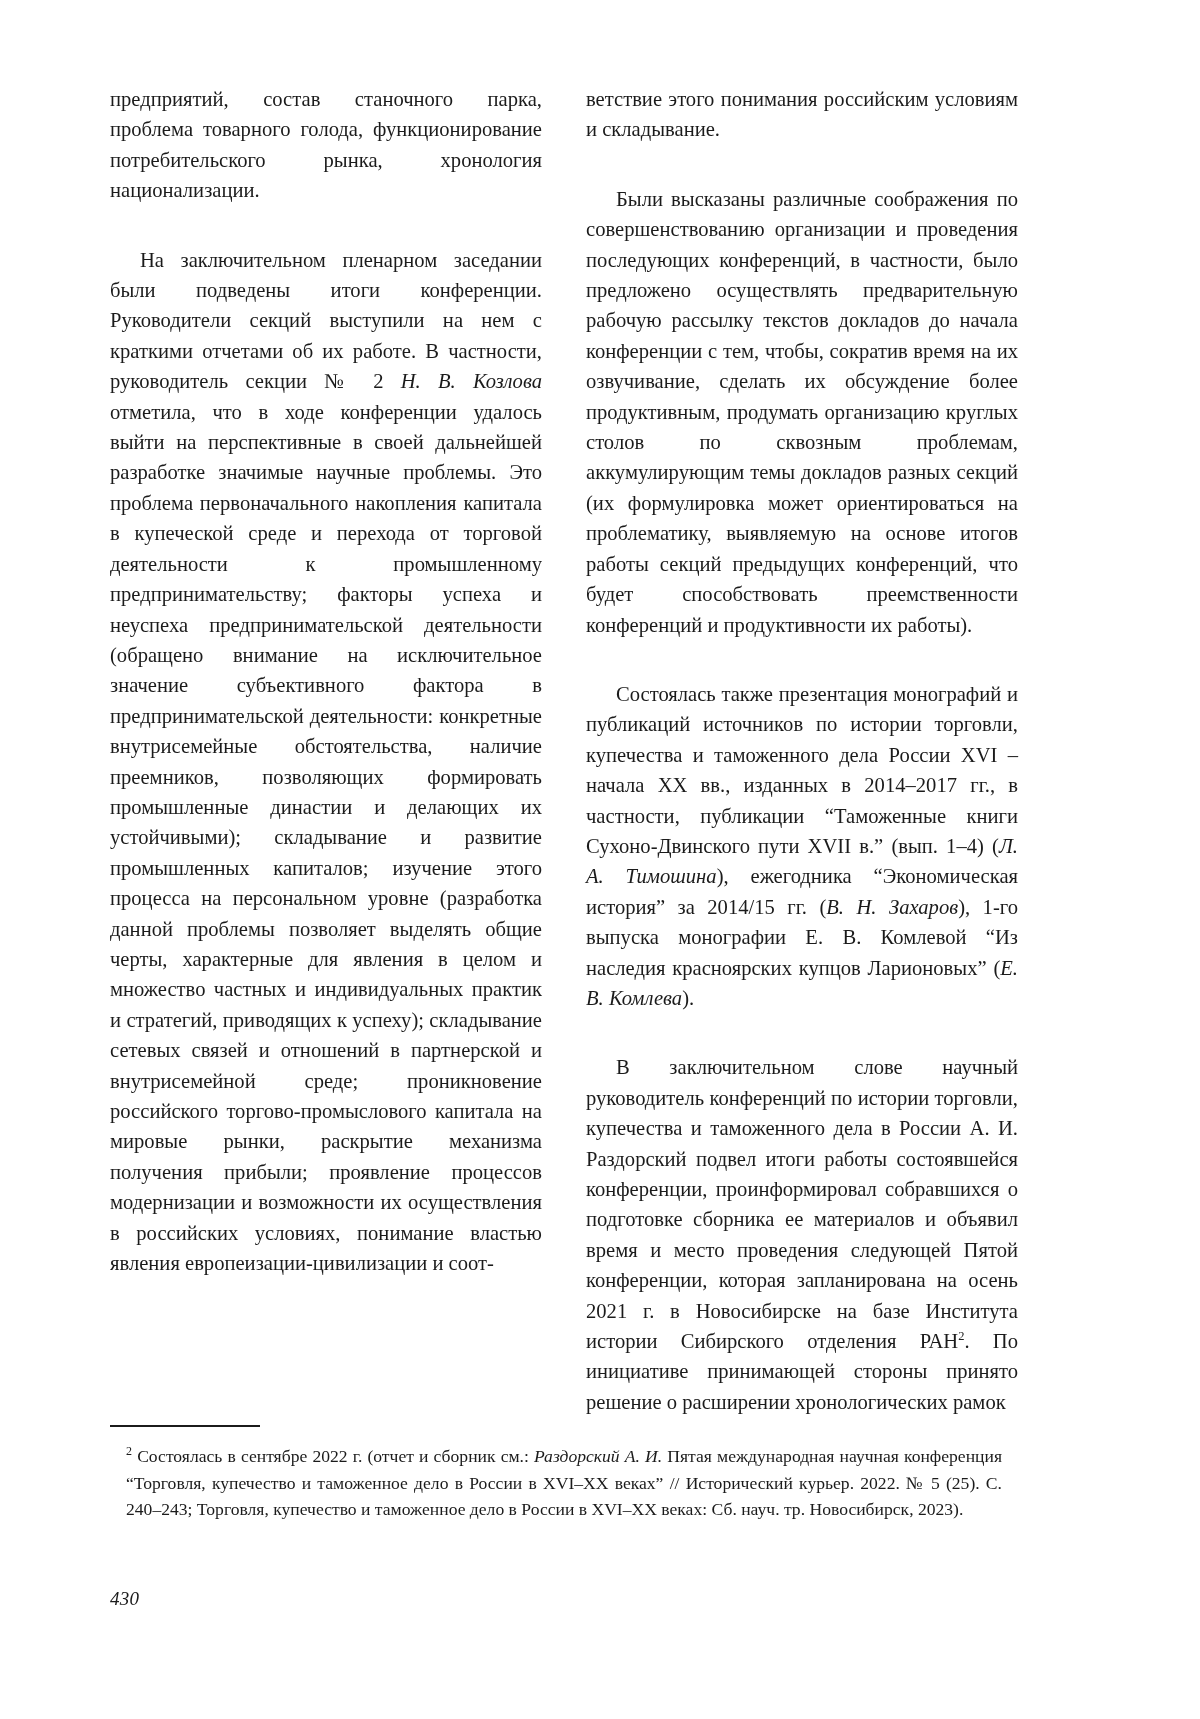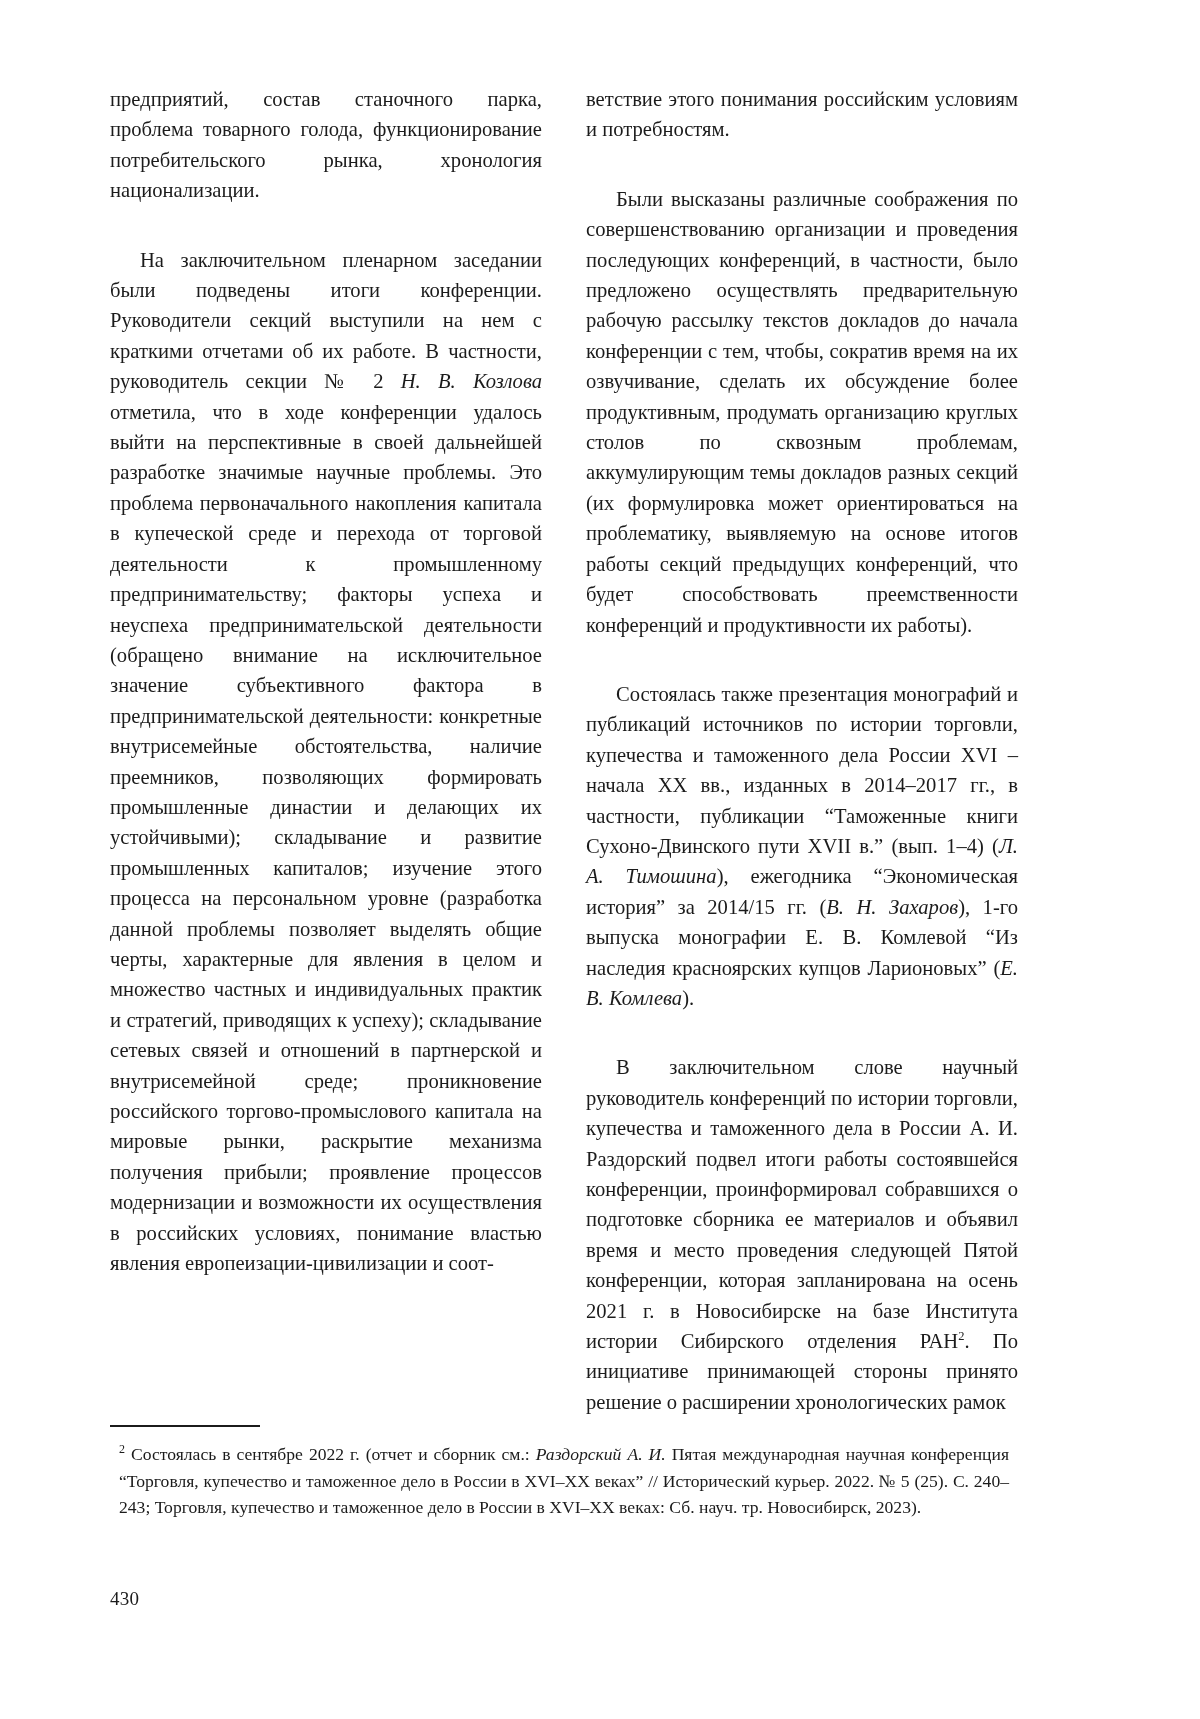--- a/index.html
+++ b/index.html
@@ -55,36 +55,37 @@
     top: 1425px;
     width: 908px;
   }
   .footnote-rule {
     width: 150px;
     height: 2px;
     background: #1b1b1b;
     margin-bottom: 14px;
   }
   .footnote {
-    margin: 9px;
+    margin: 16px;
     font-size: 17.6px;
     line-height: 26.5px;
     text-align: justify;
   }
   .footnote sup {
     font-size: 12px;
     vertical-align: super;
     line-height: 0;
   }
   .page-number {
     position: absolute;
     left: 110px;
     top: 1588px;
     font-size: 19px;
     letter-spacing: 0.3px;
+    font-style: italic;
   }
   sup.ref {
     font-size: 12.5px;
     vertical-align: super;
     line-height: 0;
   }
 </style>
 </head>
 <body>
 
@@ -93,21 +94,21 @@
   <div class="columns">
 
     <div class="col">
       <p>предприятий, состав станочного парка, проблема товарного голода, функционирование потребительского рынка, хронология национализации.</p>
 
 
       <p class="indent"><span>На заключительном пленарном заседании были подведены итоги конференции. Руководители секций выступили на нем с краткими отчетами об их работе. В частности, руководитель секции № 2 </span><em class="it">Н. В. Козлова</em><span> отметила, что в ходе конференции удалось выйти на перспективные в своей дальнейшей разработке значимые научные проблемы. Это проблема первоначального накопления капитала в купеческой среде и перехода от торговой деятельности к промышленному предпринимательству; факторы успеха и неуспеха предпринимательской деятельности (обращено внимание на исключительное значение субъективного фактора в предпринимательской деятельности: конкретные внутрисемейные обстоятельства, наличие преемников, позволяющих формировать промышленные династии и делающих их устойчивыми); складывание и развитие промышленных капиталов; изучение этого процесса на персональном уровне (разработка данной проблемы позволяет выделять общие черты, характерные для явления в целом и множество частных и индивидуальных практик и стратегий, приводящих к успеху); складывание сетевых связей и отношений в партнерской и внутрисемейной среде; проникновение российского торгово-промыслового капитала на мировые рынки, раскрытие механизма получения прибыли; проявление процессов модернизации и возможности их осуществления в российских условиях, понимание властью явления европеизации-цивилизации и соот-</span></p>
     </div>
 
     <div class="col">
-      <p>ветствие этого понимания российским условиям и потребностям.</p>
+      <p>ветствие этого понимания российским условиям и складывание.</p>
 
       <p class="indent">Были высказаны различные соображения по совершенствованию организации и проведения последующих конференций, в частности, было предложено осуществлять предварительную рабочую рассылку текстов докладов до начала конференции с тем, чтобы, сократив время на их озвучивание, сделать их обсуждение более продуктивным, продумать организацию круглых столов по сквозным проблемам, аккумулирующим темы докладов разных секций (их формулировка может ориентироваться на проблематику, выявляемую на основе итогов работы секций предыдущих конференций, что будет способствовать преемственности конференций и продуктивности их работы).</p>
 
       <p class="indent"><span>Состоялась также презентация монографий и публикаций источников по истории торговли, купечества и таможенного дела России XVI – начала XX вв., изданных в 2014–2017 гг., в частности, публикации “Таможенные книги Сухоно-Двинского пути XVII в.” (вып. 1–4) (</span><em class="it">Л. А. Тимошина</em><span>), ежегодника “Экономическая история” за 2014/15 гг. (</span><em class="it">В. Н. Захаров</em><span>), 1-го выпуска монографии Е. В. Комлевой “Из наследия красноярских купцов Ларионовых” (</span><em class="it">Е. В. Комлева</em><span>).</span></p>
 
       <p class="indent"><span>В заключительном слове научный руководитель конференций по истории торговли, купечества и таможенного дела в России А. И. Раздорский подвел итоги работы состоявшейся конференции, проинформировал собравшихся о подготовке сборника ее материалов и объявил время и место проведения следующей Пятой конференции, которая запланирована на осень 2021 г. в Новосибирске на базе Института истории Сибирского отделения РАН</span><sup class="ref">2</sup><span>. По инициативе принимающей стороны принято решение о расширении хронологических рамок</span></p>
     </div>
 
   </div>
 

